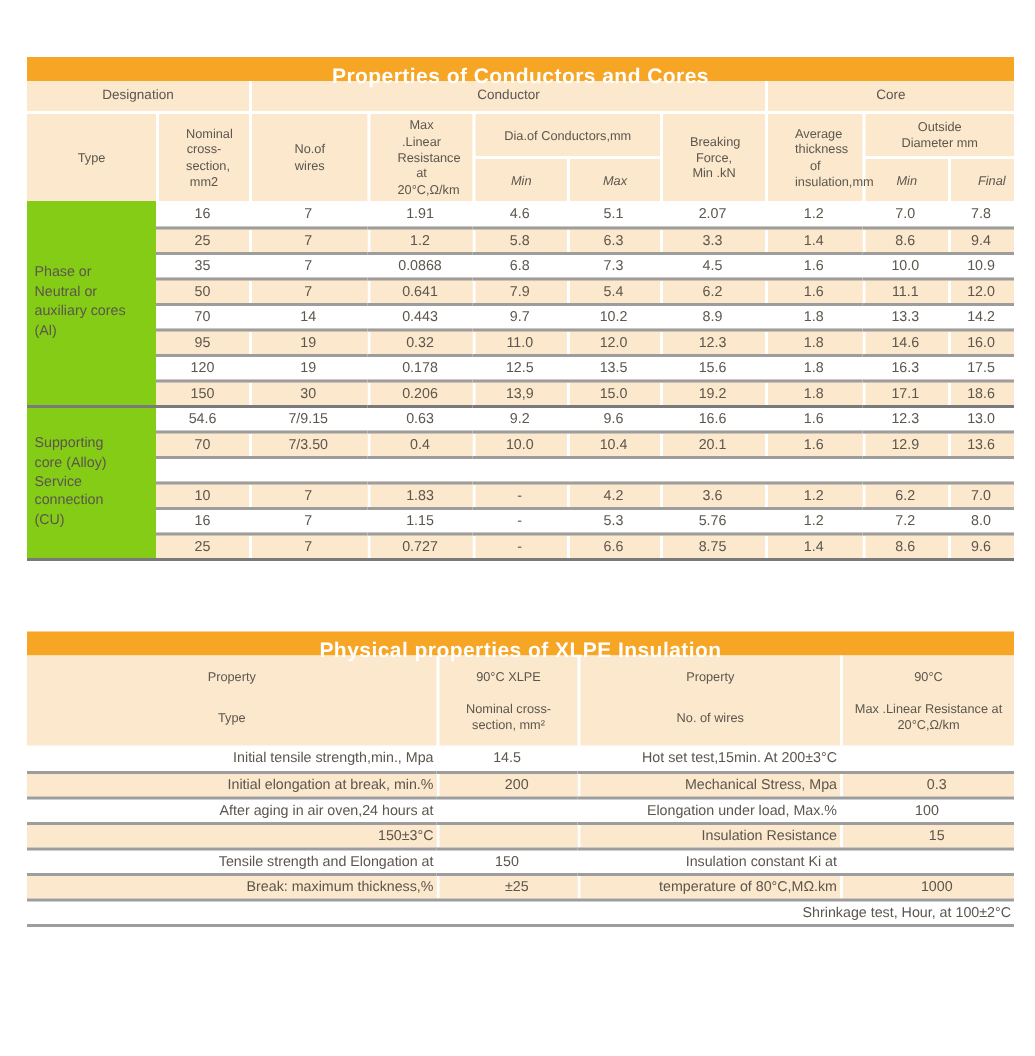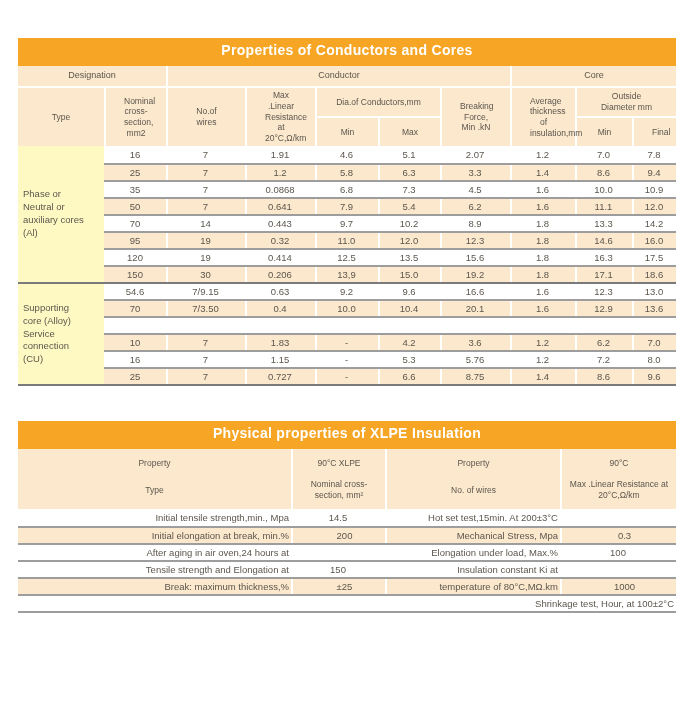--- a/index.html
+++ b/index.html
@@ -9,39 +9,39 @@
     --line:#9D9D9D;
     --dark:#7A7A7A;
   }
   *{box-sizing:border-box;margin:0;padding:0;}
   html,body{background:#fff;}
   body{font-family:"Liberation Sans",sans-serif;color:var(--ink);}
   .sheet{position:relative;width:690px;height:704px;background:#fff;overflow:hidden;}
   .block{position:absolute;left:18px;width:658px;}
   #b1{top:38px;}
   #b2{top:421px;}
-  .titlebar{height:28px;background:var(--orange);color:#fff;font-weight:bold;
+  .titlebar{height:16px;background:var(--orange);color:#fff;font-weight:bold;
     font-size:14px;text-align:center;line-height:24px;letter-spacing:.3px;}
   table{border-collapse:separate;border-spacing:0;table-layout:fixed;width:658px;}
   th{background:var(--peach);font-weight:normal;font-size:8.5px;line-height:1.25;
      vertical-align:middle;padding:1px 18px;color:var(--ink);text-align:center;}
   td{font-size:9.5px;text-align:center;vertical-align:middle;height:17px;
      padding:0 2px;white-space:nowrap;color:var(--ink);}
   .bl{border-left:2px solid #fff;}
   
   #t1 .g{height:22px;border-bottom:2px solid #fff;font-size:9px;}
   #t1 tr.mainrow th{height:30px;}
-  #t1 tr.subrow th{height:28px;}
+  #t1 tr.subrow th{height:28px;font-style:italic;}
   #t1 th.spl{border-bottom:2px solid #fff;}
   #t1 td{border-top:2px solid var(--line);}
   #t1 tr.first td{border-top:0;}
   #t1 tr.sec td{border-top:2px solid var(--dark);}
   #t1{border-bottom:2px solid var(--dark);}
   #t1 tr.alt td:not(.typecell){background:var(--peach);}
-  #t1 .typecell{background:#fef9c3;text-align:left;padding-left:5px;white-space:pre-line;
+  #t1 .typecell{background:#84cc16;text-align:left;padding-left:5px;white-space:pre-line;
       line-height:1.35;font-size:9.5px;}
   .sep{box-shadow:inset 2px 0 0 #fff;}
   
   #t2 th{vertical-align:top;height:53px;padding:0;}
   #t2 .ht{height:22px;display:flex;align-items:center;justify-content:center;padding-top:6px;}
   #t2 .hb{min-height:38px;display:flex;align-items:center;justify-content:center;
       line-height:1.25;padding:2px 4px;}
   #t2 td{border-top:2px solid var(--line);}
   #t2 tr.first td{border-top:0;}
   #t2{border-bottom:2px solid var(--line);}
@@ -158,21 +158,21 @@
             <td class="sep">11.0</td>
             <td class="sep">12.0</td>
             <td class="sep">12.3</td>
             <td class="sep">1.8</td>
             <td class="sep">14.6</td>
             <td class="sep">16.0</td>
           </tr>
           <tr>
             <td>120</td>
             <td class="sep">19</td>
-            <td class="sep">0.414</td>
+            <td class="sep">0.178</td>
             <td class="sep">12.5</td>
             <td class="sep">13.5</td>
             <td class="sep">15.6</td>
             <td class="sep">1.8</td>
             <td class="sep">16.3</td>
             <td class="sep">17.5</td>
           </tr>
           <tr class="alt">
             <td>150</td>
             <td class="sep">30</td>
@@ -300,20 +300,26 @@
             <td class="sep">200</td>
             <td class="sep L">Mechanical Stress, Mpa</td>
             <td class="sep">0.3</td>
           </tr>
           <tr>
             <td class="L">After aging in air oven,24 hours at</td>
             <td class="sep"></td>
             <td class="sep L">Elongation under load, Max.%</td>
             <td class="sep">100</td>
           </tr>
+          <tr class="alt">
+            <td class="L">150±3°C</td>
+            <td class="sep"></td>
+            <td class="sep L">Insulation Resistance</td>
+            <td class="sep">15</td>
+          </tr>
           <tr>
             <td class="L">Tensile strength and Elongation at</td>
             <td class="sep">150</td>
             <td class="sep L">Insulation constant Ki at</td>
             <td class="sep"></td>
           </tr>
           <tr class="alt">
             <td class="L">Break:  maximum thickness,%</td>
             <td class="sep">±25</td>
             <td class="sep L">temperature of 80°C,MΩ.km</td>

